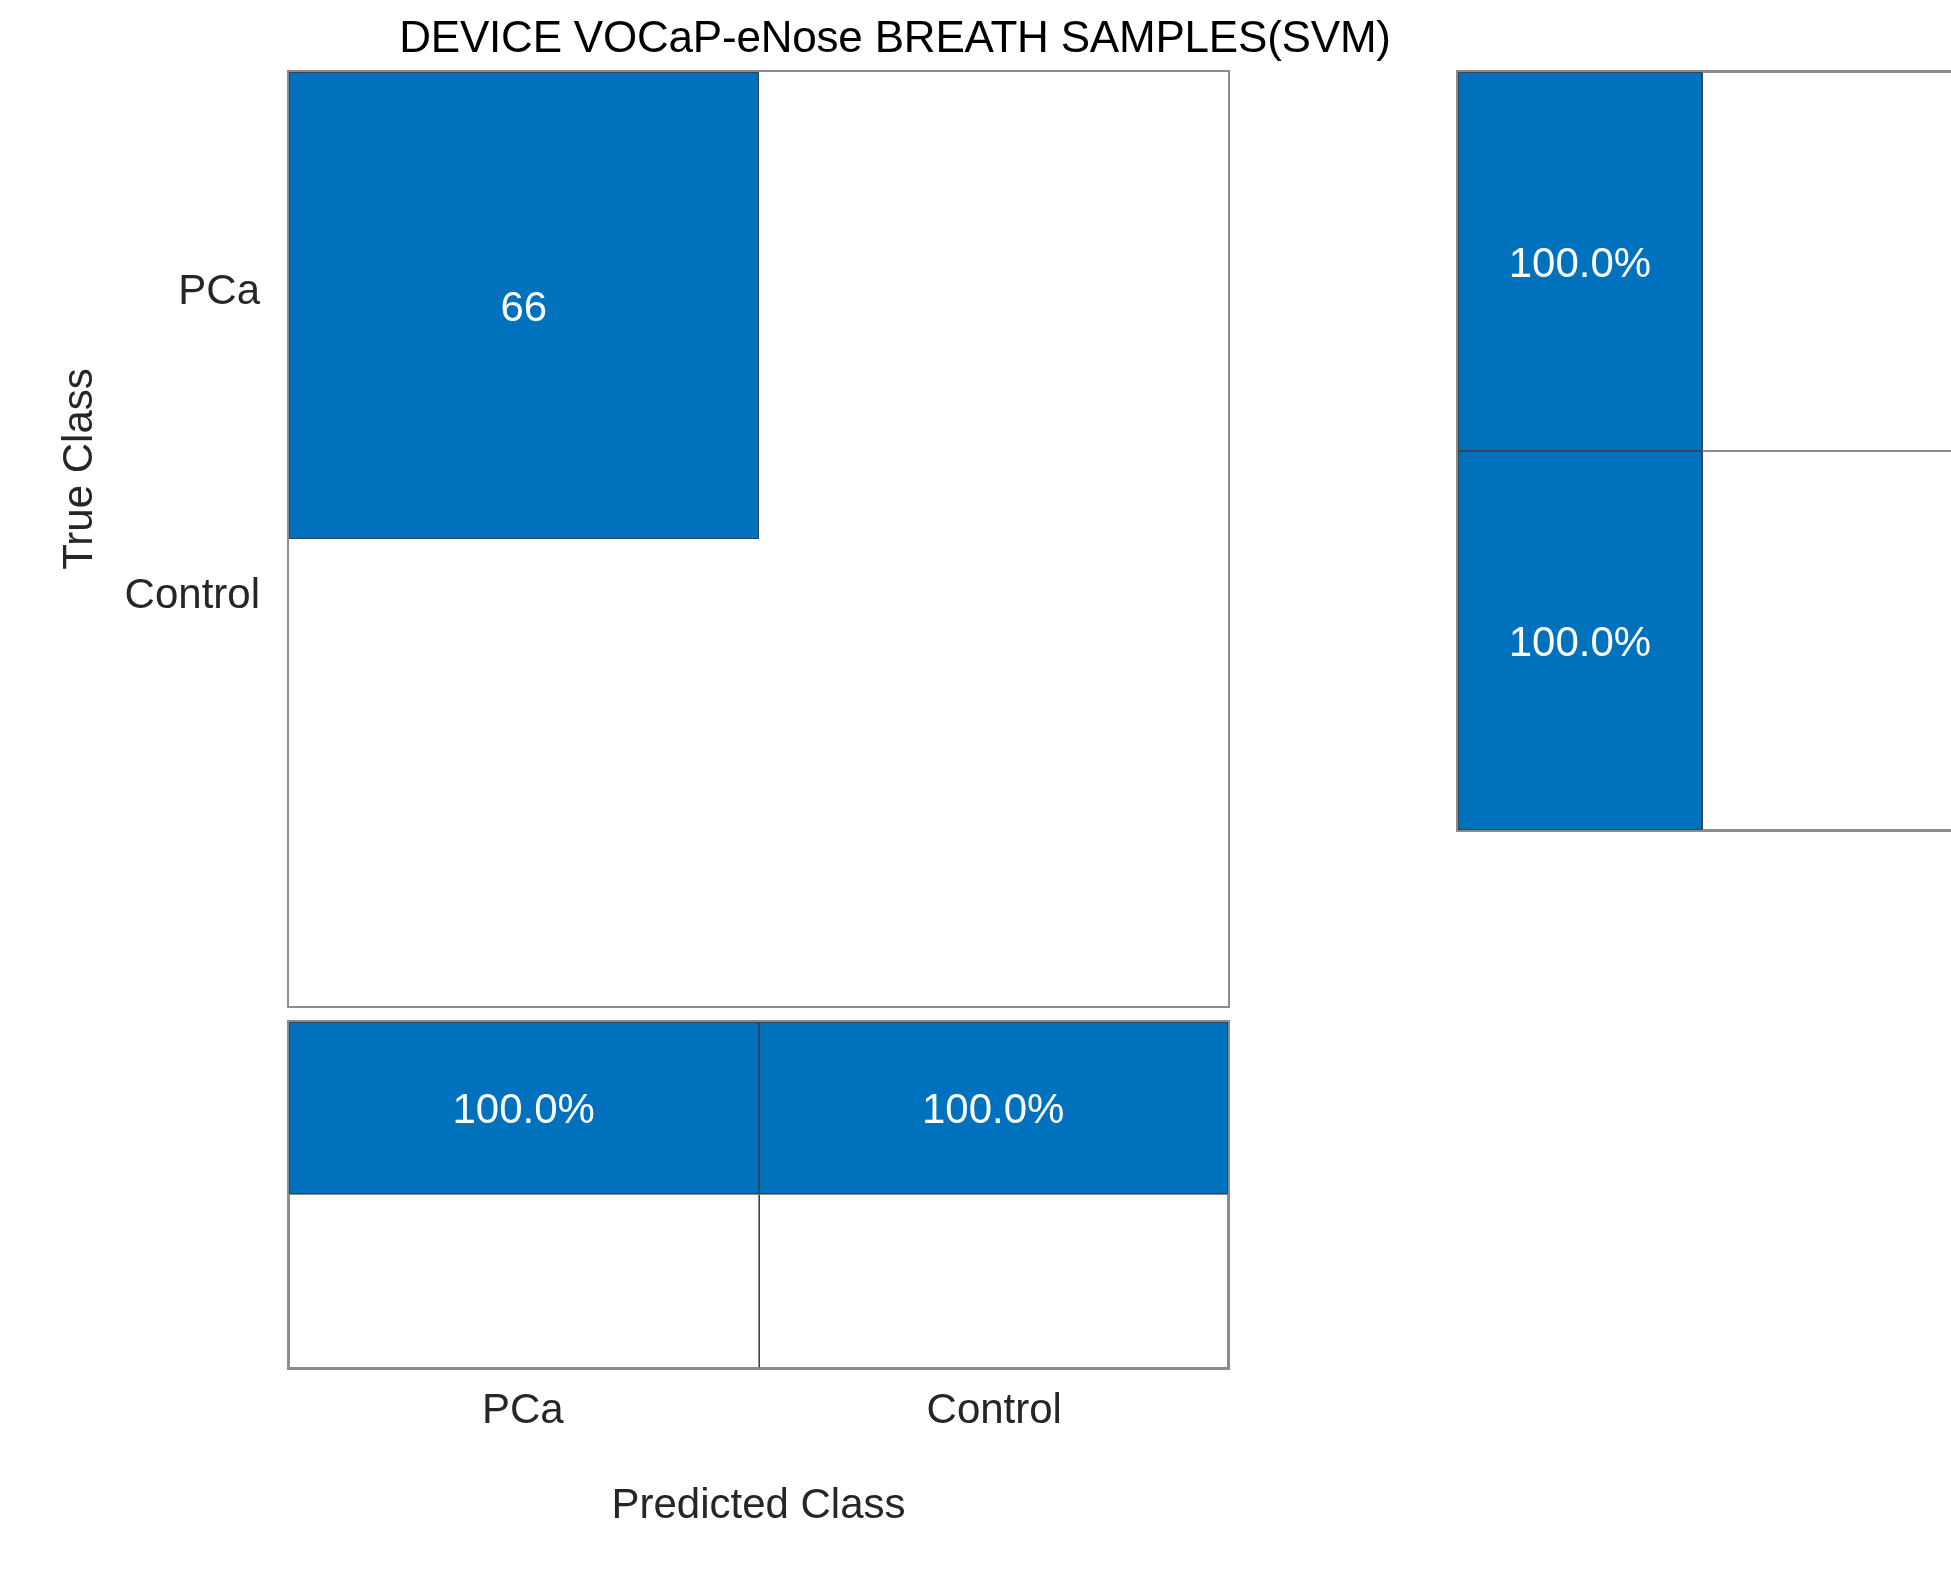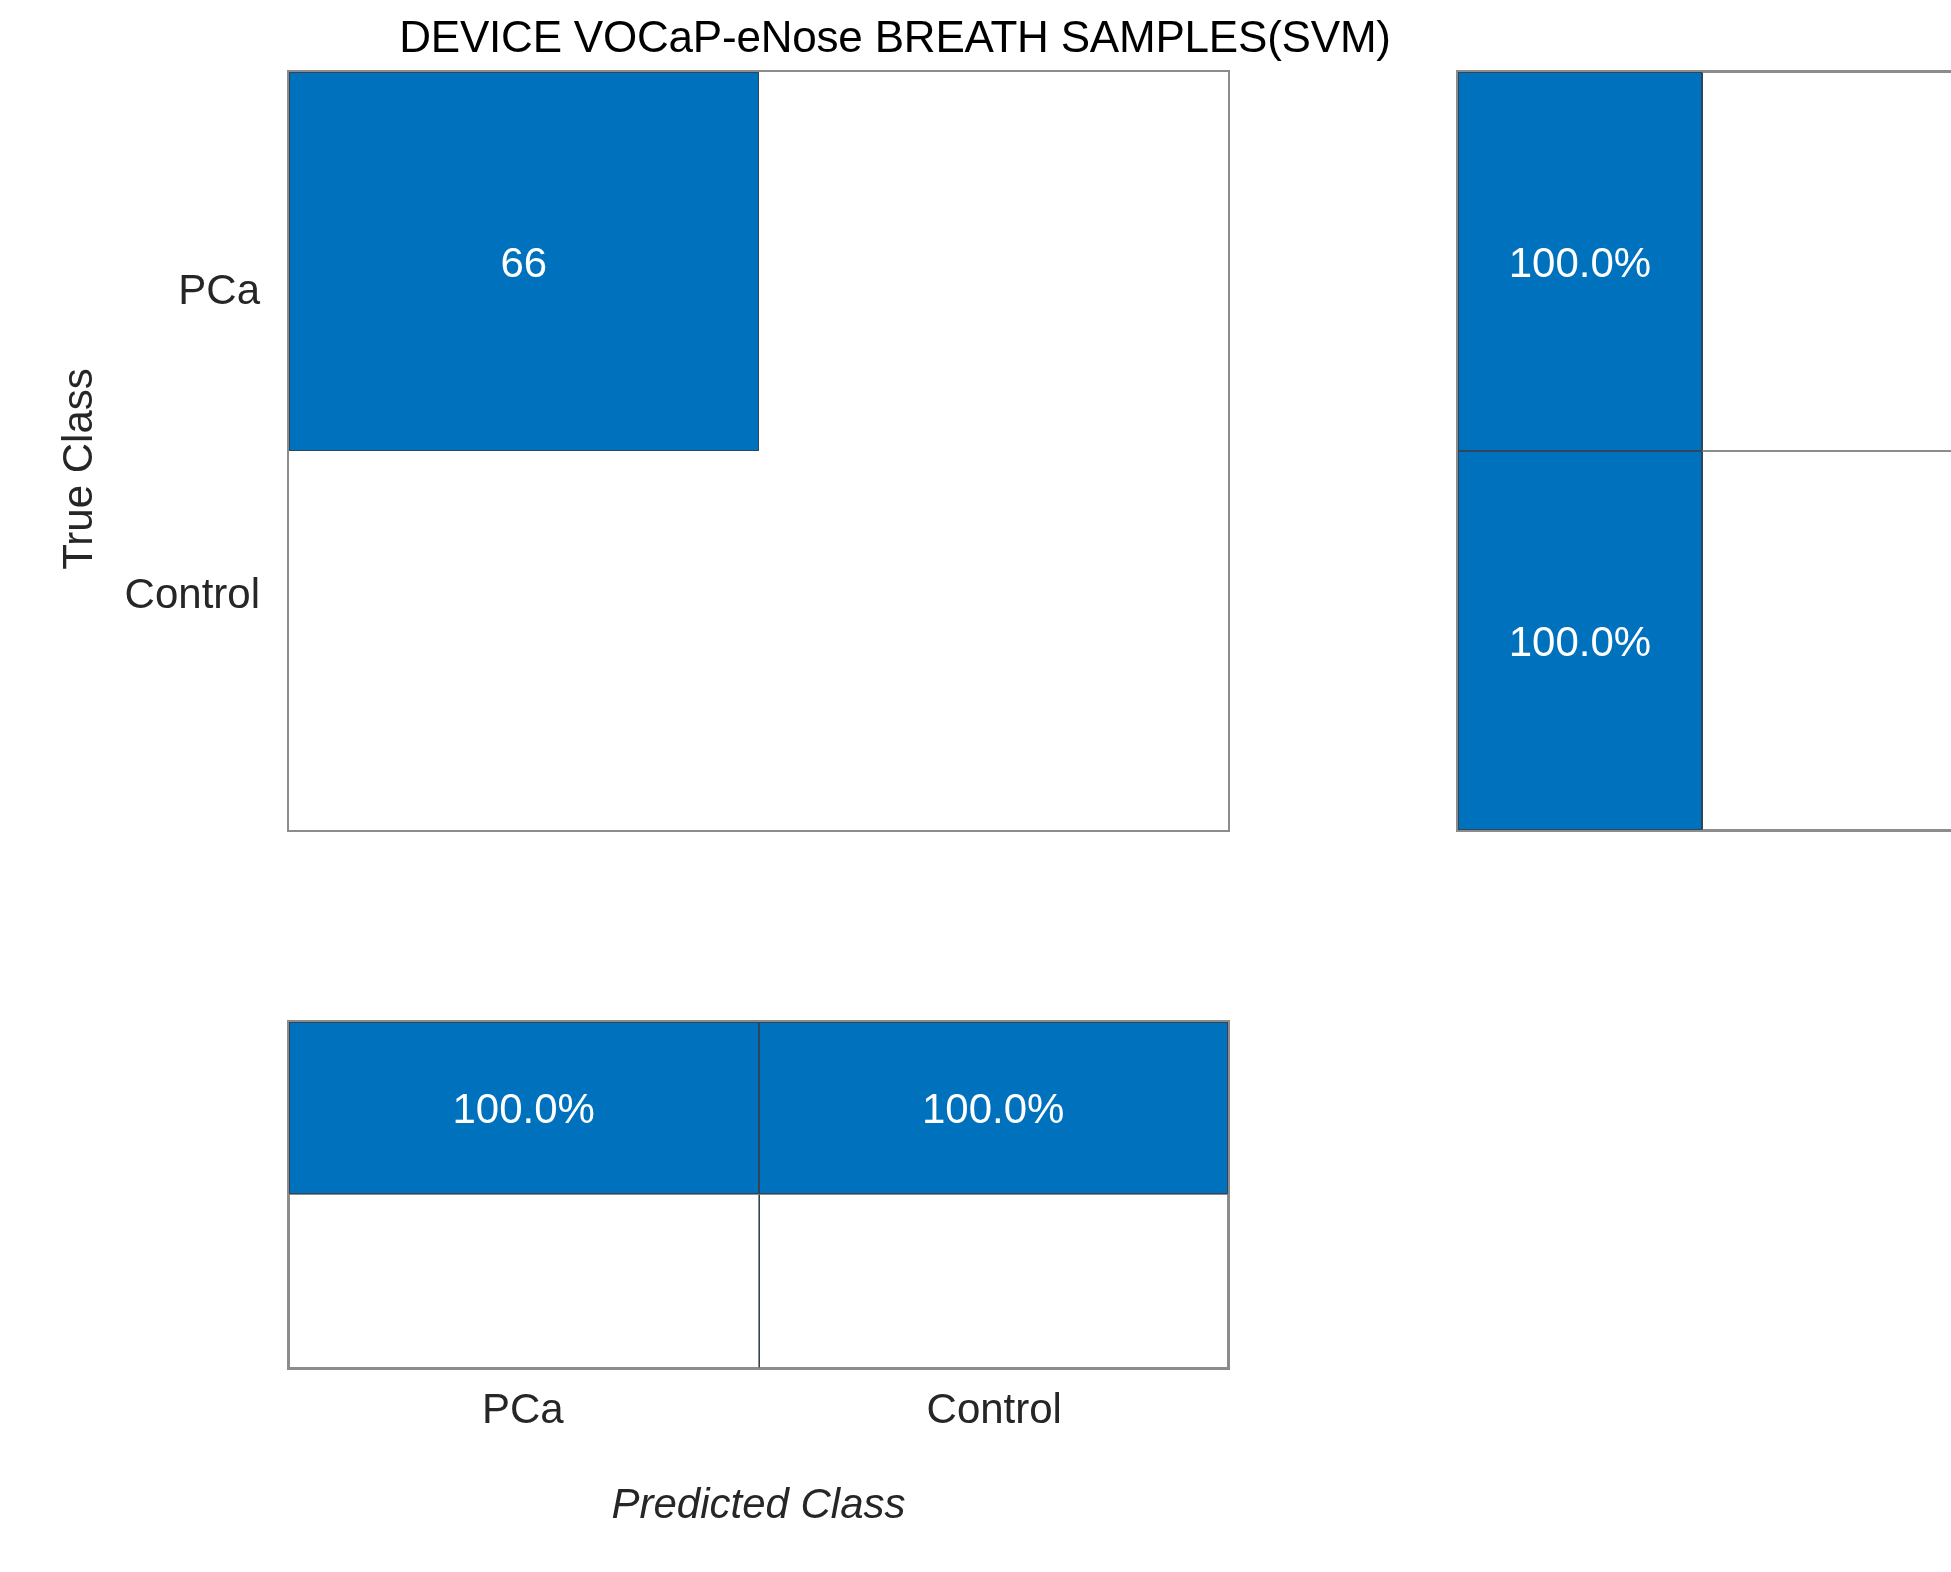--- a/index.html
+++ b/index.html
@@ -62,21 +62,21 @@
   }
   #row-tick-0 { top: 196px; }
   #row-tick-1 { top: 500px; }
 
   
   #confusion-matrix {
     position: absolute;
     left: 287px;
     top: 70px;
     width: 943px;
-    height: 762px;
+    height: 938px;
     display: grid;
     grid-template-columns: 1fr 1fr;
     grid-template-rows: 1fr 1fr;
     box-sizing: border-box;
     border: 2px solid #8c8c8c;
     background: #ffffff;
   }
   #confusion-matrix .cell {
     position: relative;
     display: flex;
@@ -178,21 +178,20 @@
   
   #x-axis-title {
     position: absolute;
     left: 287px;
     top: 1480px;
     width: 943px;
     text-align: center;
     font-size: 42px;
     color: #262626;
     white-space: nowrap;
-    font-style: italic;
   }
 </style>
 </head>
 <body>
 
 <div id="chart-title">DEVICE VOCaP-eNose BREATH SAMPLES(SVM)</div>
 
 <div id="y-axis-title">True Class</div>
 
 <div id="row-ticks">

